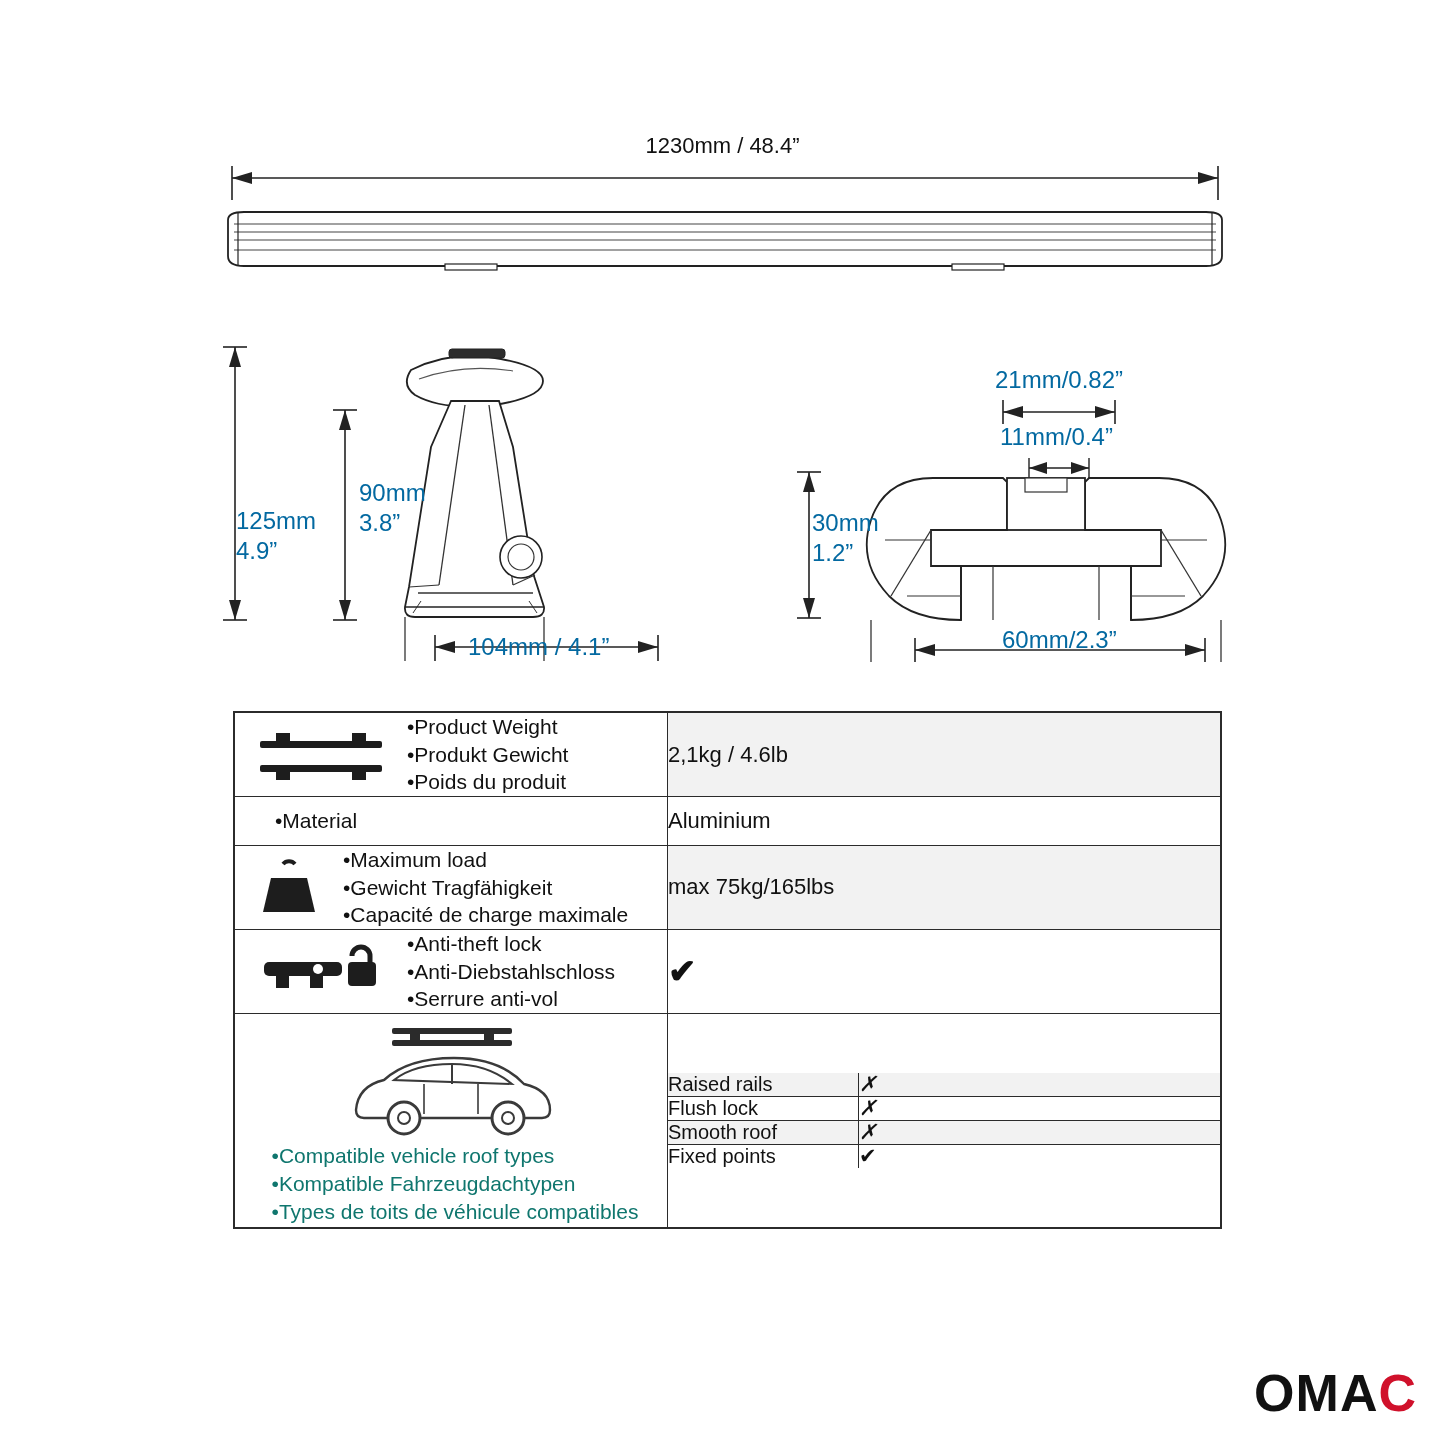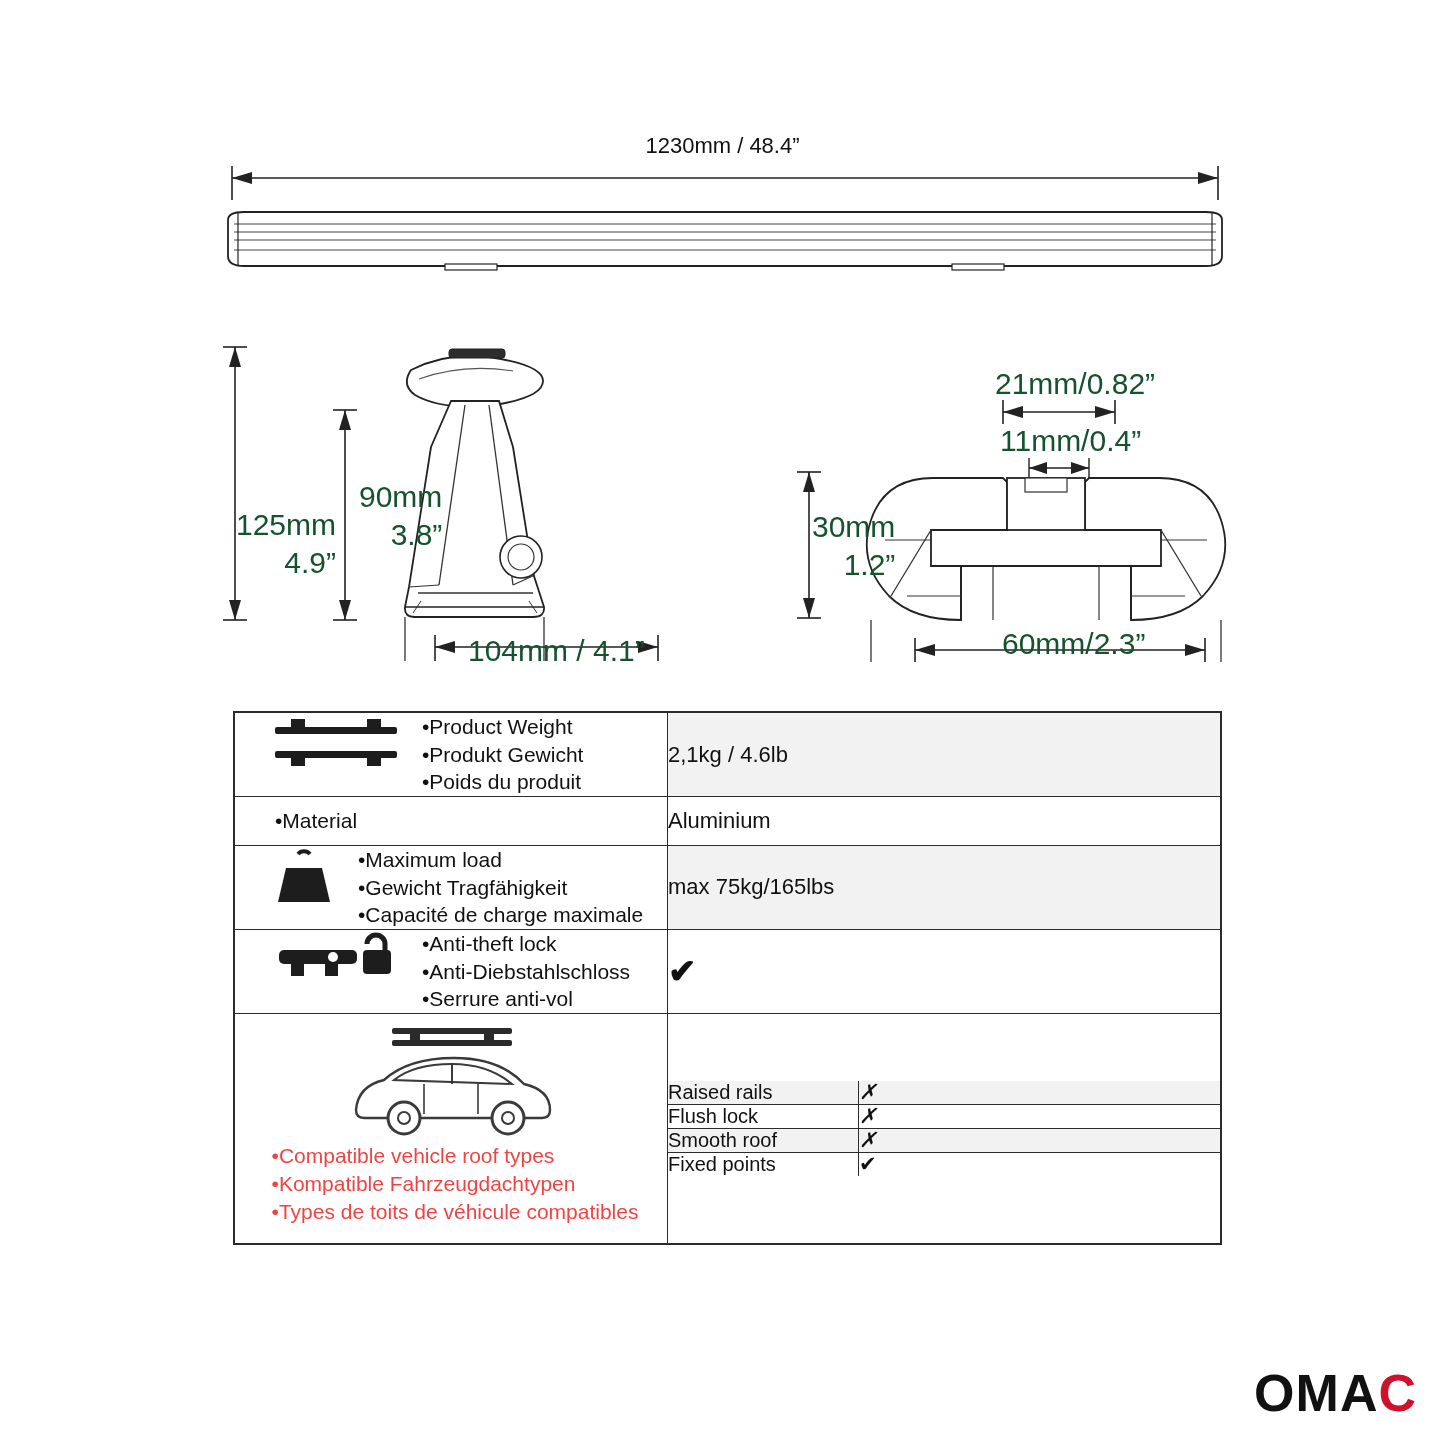--- a/index.html
+++ b/index.html
@@ -50,25 +50,24 @@
   svg {
     display: block;
   }
   .dr {
     position: absolute;
   }
 
   
   .dim-text {
     position: absolute;
-    font-size: 30px;
-    color: #14532d;
+    font-size: 24px;
+    color: #0369a1;
     line-height: 1.25;
     white-space: nowrap;
-    text-align: right;
   }
 
   
   .spec-table {
     position: absolute;
     left: 233px;
     top: 711px;
     width: 989px;
     border: 1.5px solid #2b2b2b;
     box-sizing: border-box;
@@ -98,22 +97,21 @@
   .value-cell {
     font-size: 22px;
     color: #111;
     padding-left: 22px;
   }
   .shade {
     background: #f2f2f2;
   }
   .row-flex {
     display: flex;
-    align-items: flex-start;
-    padding-left: 15px;
+    align-items: center;
   }
   .icon-wrap {
     width: 172px;
     min-width: 172px;
     display: flex;
     align-items: center;
     justify-content: center;
   }
   .check {
     font-size: 34px;
@@ -151,22 +149,22 @@
   }
   .sub-table td:last-child {
     border-right: none;
   }
   .nopad {
     padding: 0 !important;
   }
   .veh-label {
     font-size: 21px;
     line-height: 1.32;
-    color: #ef4444;
-    padding: 0 14px 18px 22px;
+    color: #0f766e;
+    padding: 0 14px 2px 22px;
   }
   .veh-cell-inner {
     display: flex;
     flex-direction: column;
     align-items: center;
   }
 
   
   .logo {
     position: absolute;

